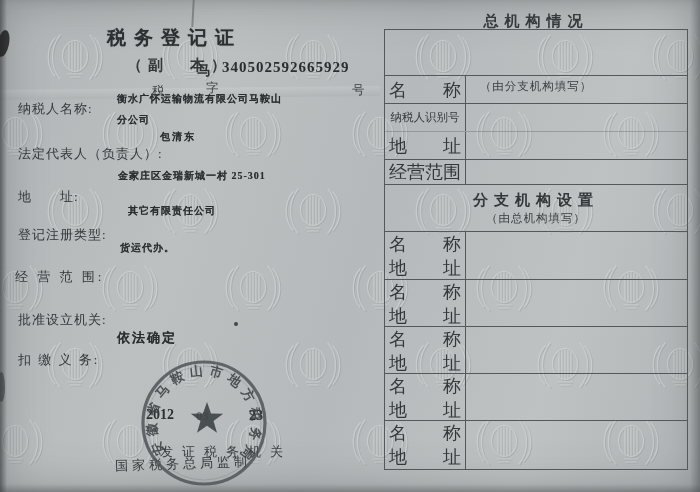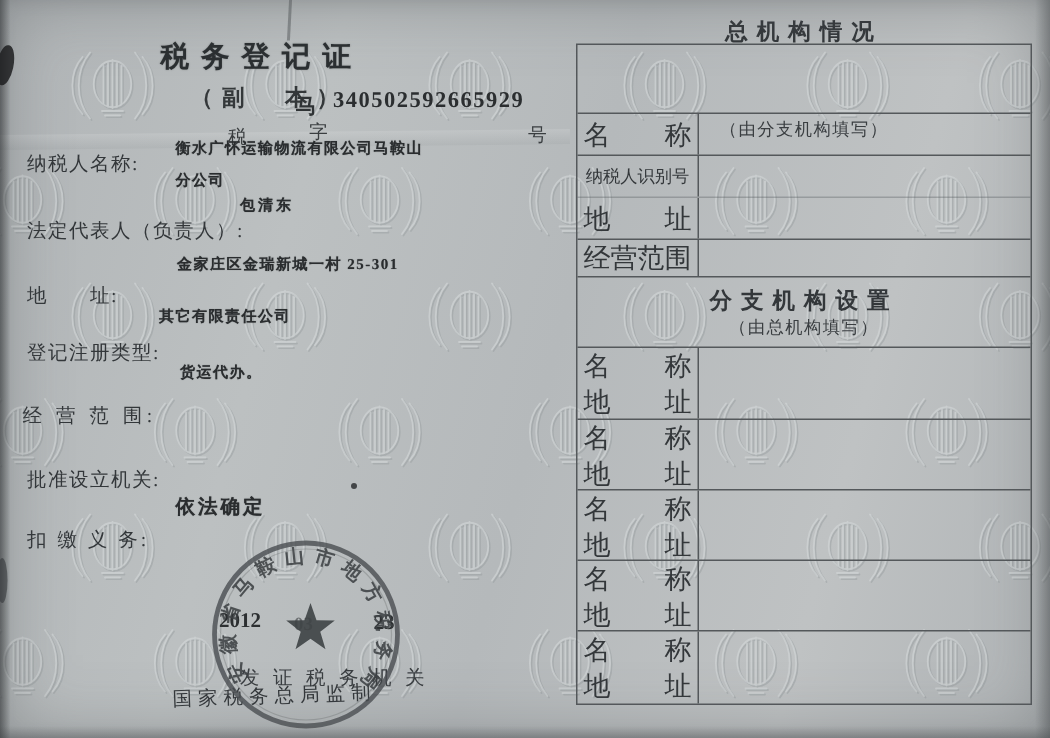--- a/index.html
+++ b/index.html
@@ -41,21 +41,21 @@
   .serial-hao{left:352px;top:82px;font-size:12.5px;color:#3a3e40;}
   .lbl{font-size:13px;color:#33373a;letter-spacing:1px;}
   .val{font-size:10px;font-weight:bold;color:#2a2d2f;letter-spacing:1px;text-shadow:0 0 .6px rgba(42,45,47,.6);}
   .f-taxpayer-l{left:18px;top:100px;}
   .f-taxpayer-v1{left:117px;top:92px;}
   .f-taxpayer-v2{left:117px;top:113px;}
   .f-legal-l{left:18px;top:145px;}
   .f-legal-v{left:160px;top:130px;letter-spacing:2px;}
   .f-addr-v{left:118px;top:169px;}
   .f-addr-l{left:18px;top:188px;}
-  .f-regtype-v{left:106px;top:204px;}
+  .f-regtype-v{left:128px;top:204px;}
   .f-regtype-l{left:18px;top:226px;}
   .f-scope-v{left:120px;top:241px;}
   .f-scope-l{left:15px;top:268px;letter-spacing:3px;}
   .f-approve-l{left:18px;top:311px;}
   .f-withhold-l{left:18px;top:351px;letter-spacing:2px;}
   .f-withhold-v{left:117px;top:329px;font-size:13px;letter-spacing:2px;}
   .issuer-label{left:160px;top:399px;font-size:13px;letter-spacing:9px;color:#3a3e41;z-index:3;margin-top:44px;}
   .date-year{left:146px;top:407px;font-size:14px;font-weight:bold;color:#2c2f31;z-index:3;}
   .date-month{left:196px;top:409px;font-size:12.5px;font-weight:bold;color:#2c2f31;opacity:.55;z-index:3;}
   .date-day{left:249px;top:408px;font-size:14px;font-weight:bold;color:#2c2f31;z-index:3;}

